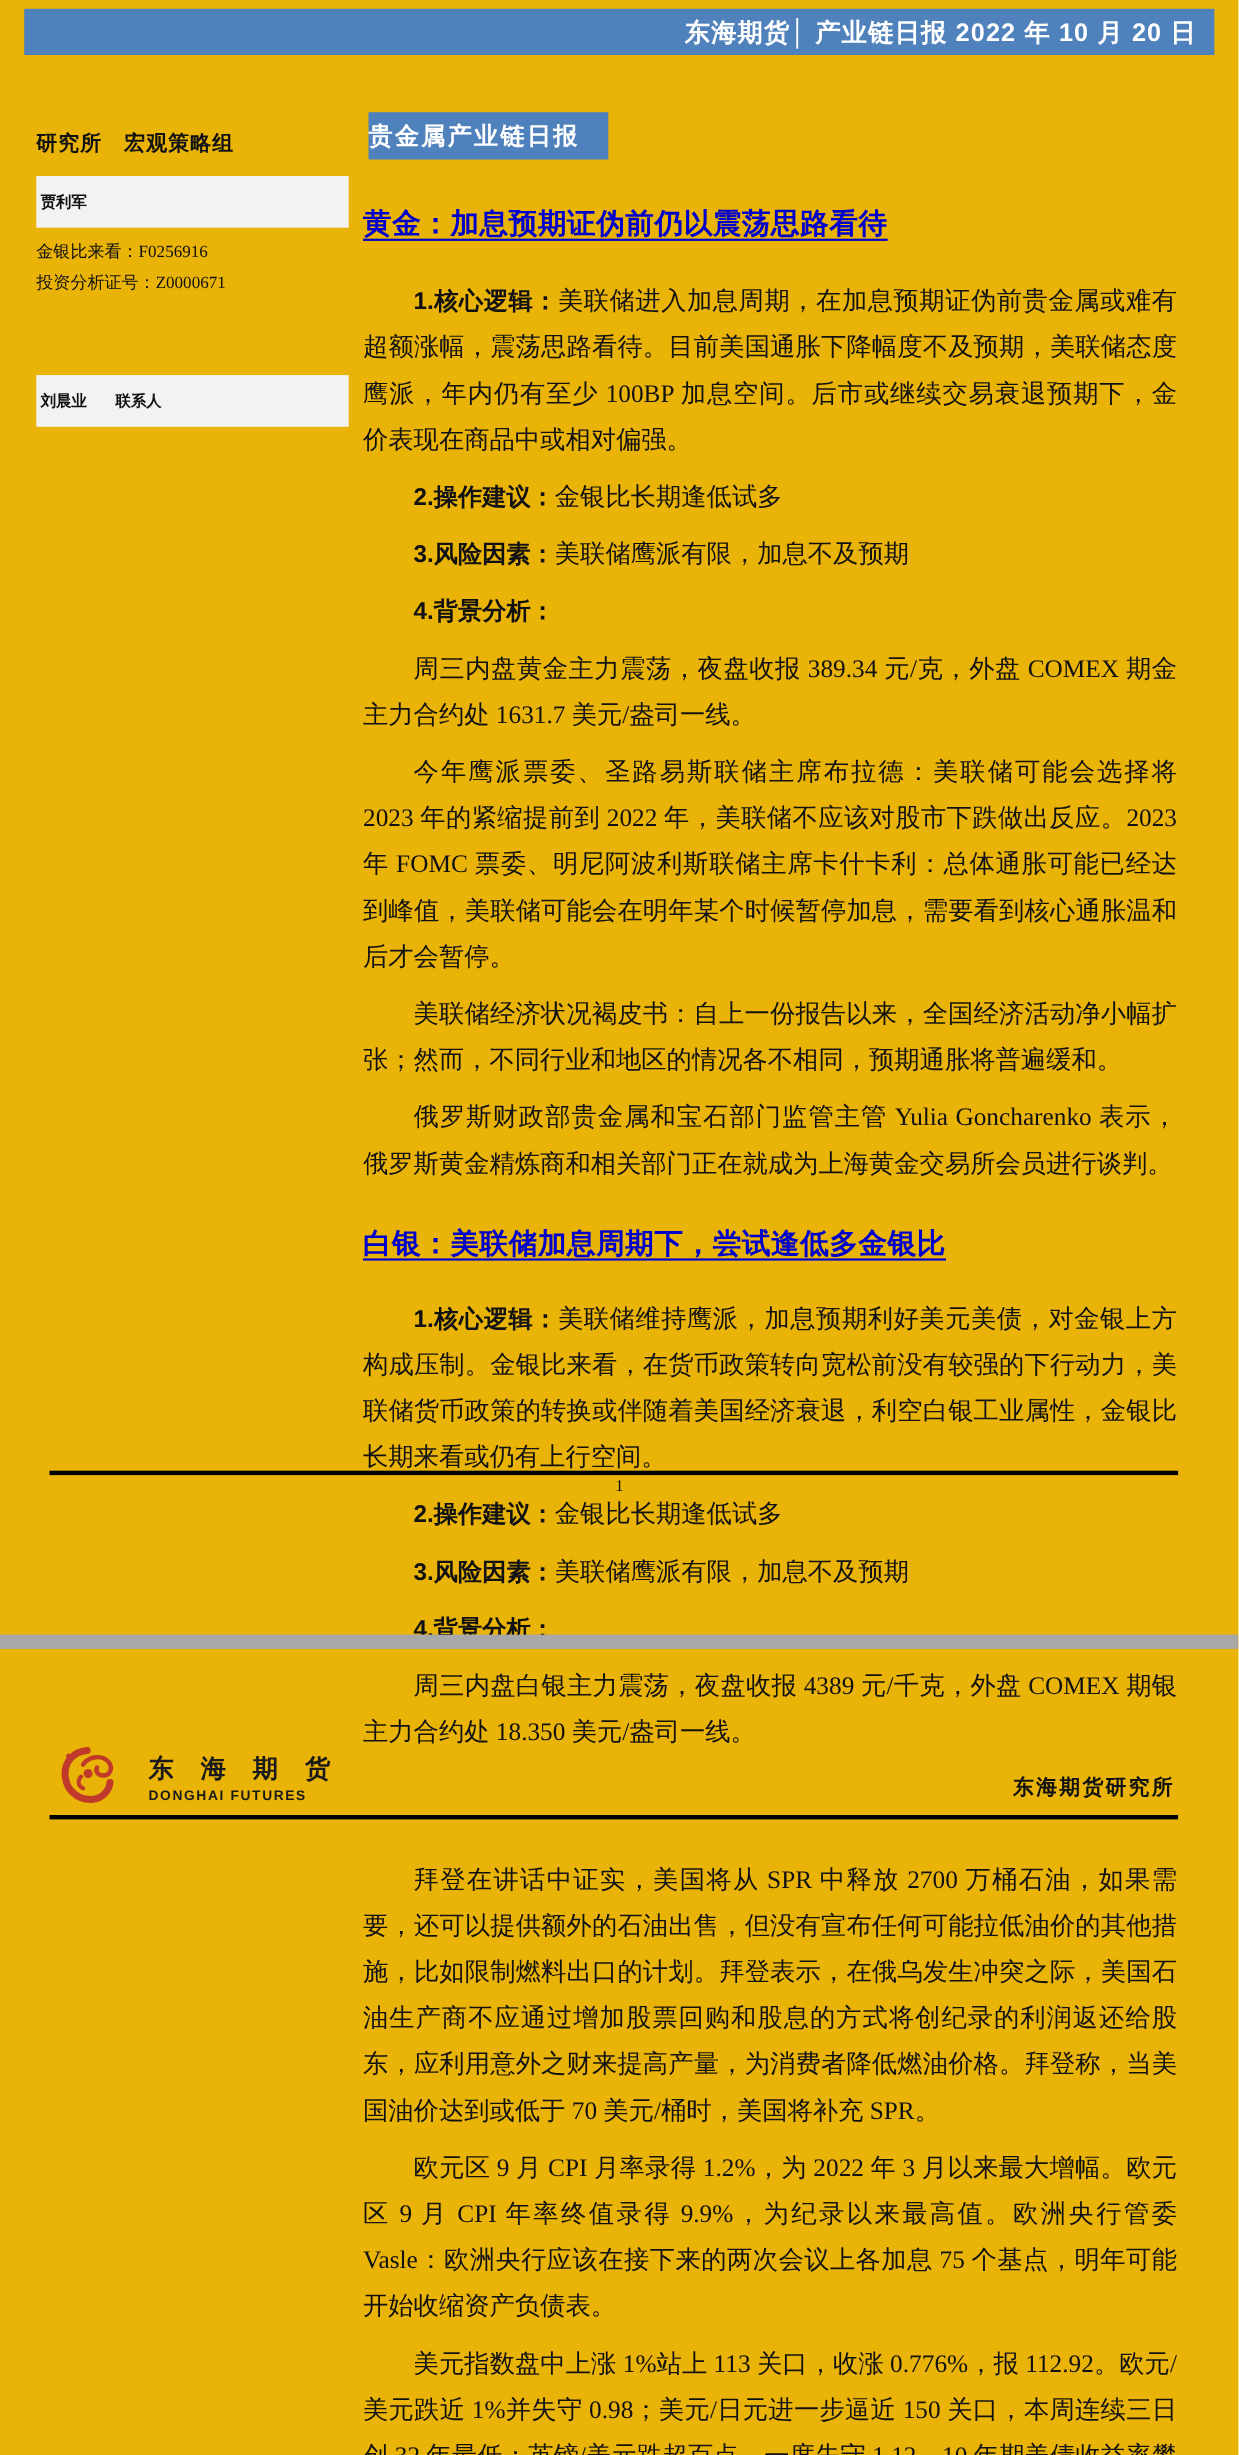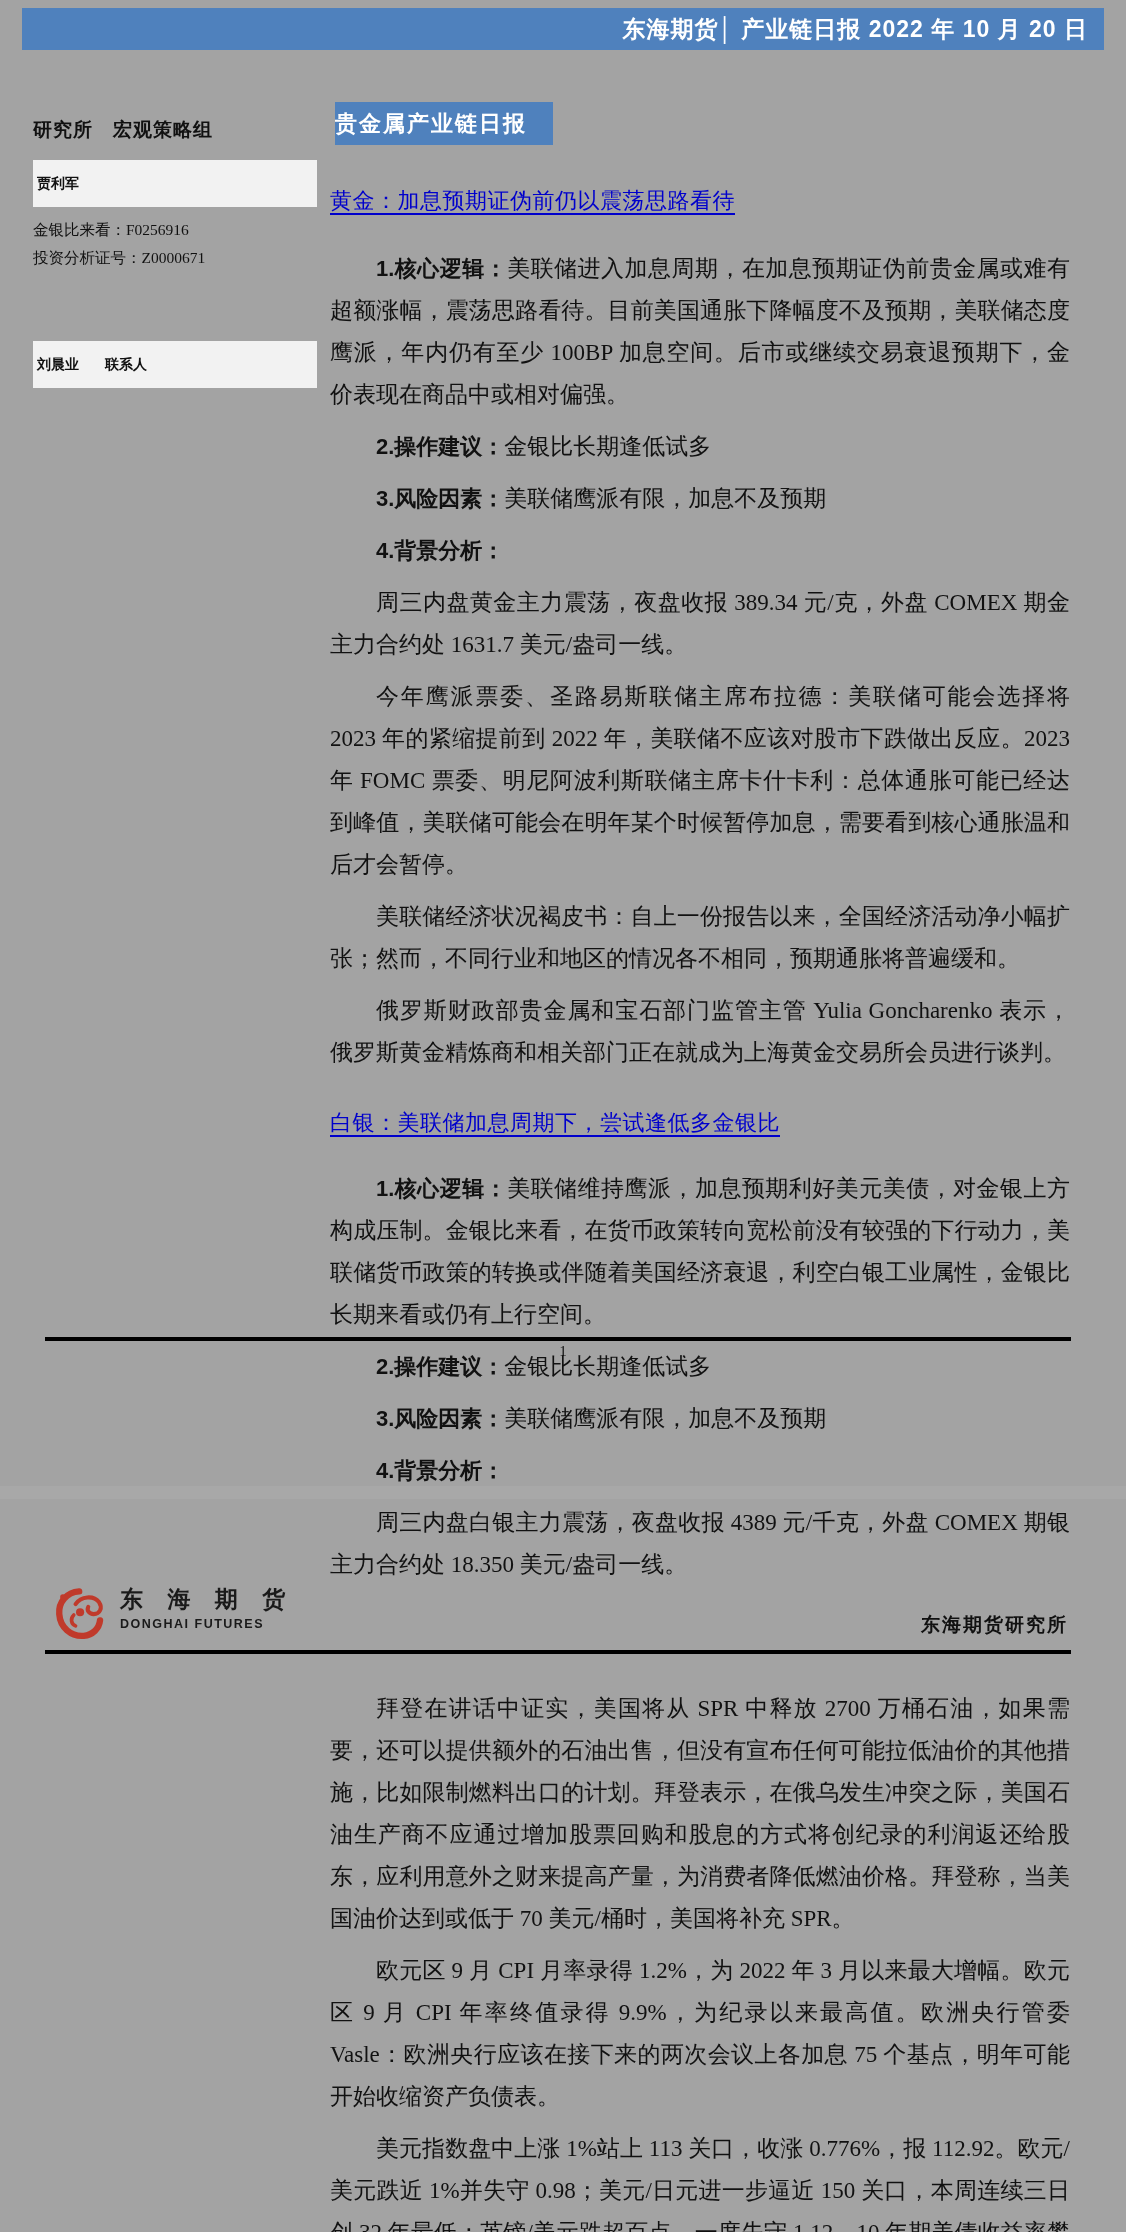--- a/index.html
+++ b/index.html
@@ -1,16 +1,16 @@
 <!DOCTYPE html>
 <html lang="zh"><head>
 <meta charset="utf-8">
 <style>
   html,body{margin:0;padding:0;background:#ffffff;}
-  #canvas{position:relative;width:1126px;height:2232px;background:#a3a3a3;overflow:hidden;
+  #canvas{position:relative;width:1126px;height:2232px;background:#eab308;overflow:hidden;
           font-family:"Liberation Serif","DejaVu Serif",serif;color:#111;}
 
   
   .top-bar{position:absolute;left:22px;top:8px;width:1082px;height:42px;background:#4F81BD;
            display:flex;align-items:center;justify-content:flex-end;padding-right:16px;box-sizing:border-box;}
   .top-bar span{color:#ffffff;font-weight:bold;font-size:23px;font-family:"Liberation Sans","DejaVu Sans",sans-serif;letter-spacing:1px;}
 
   
   .sidebar{position:absolute;left:33px;top:117px;width:284px;}
   .side-org{font-weight:bold;font-size:19px;letter-spacing:1px;}
@@ -18,36 +18,36 @@
   .band1{position:absolute;left:33px;top:160px;width:284px;box-sizing:border-box;}
   .certs{position:absolute;left:33px;top:216px;width:290px;font-size:15.5px;line-height:28px;}
   .band2{position:absolute;left:33px;top:341px;width:284px;box-sizing:border-box;display:flex;gap:26px;}
 
   
   .badge{position:absolute;left:335px;top:102px;width:218px;height:43px;background:#4F81BD;
          display:flex;align-items:center;}
   .badge span{color:#ffffff;font-weight:bold;font-size:22px;letter-spacing:2px;}
 
   .main-col{position:absolute;left:330px;top:186px;width:740px;}
-  .sec-heading{color:#0000CC;font-weight:normal;font-size:22px;text-decoration:underline;
+  .sec-heading{color:#0000CC;font-weight:bold;font-size:26px;text-decoration:underline;
                text-underline-offset:5px;margin:0 0 32px 0;letter-spacing:0.5px;cursor:pointer;}
   .sec-heading.silver{margin-top:34px;margin-bottom:30px;}
   .main-col p, .p2-body p{margin:0 0 10px 0;font-size:23px;line-height:42px;text-align:justify;
           text-indent:2em;letter-spacing:0;}
   .main-col p b, .p2-body p b{font-family:"Liberation Sans","DejaVu Sans",sans-serif;font-size:22px;}
 
   
   .foot-rule{position:absolute;left:45px;top:1337px;width:1026px;height:3.5px;background:#000;}
   .page-num{position:absolute;left:0;top:1343px;width:1126px;text-align:center;font-size:15px;}
 
   
   .page-divider{position:absolute;left:0;top:1486px;width:1126px;height:13px;background:#a8a8a8;}
 
   
-  .p2-logo{position:absolute;left:52px;top:1584px;display:flex;gap:10px;}
+  .p2-logo{position:absolute;left:52px;top:1584px;display:flex;align-items:center;gap:25px;}
   .p2-logo svg{display:block;}
   .logo-text .cn{font-weight:bold;font-size:23px;letter-spacing:9px;color:#1a1a1a;
                  font-family:"Liberation Sans","DejaVu Sans",sans-serif;white-space:nowrap;}
   .logo-text .en{font-weight:bold;font-size:12.5px;letter-spacing:1.5px;color:#1a1a1a;margin-top:2px;
                  font-family:"Liberation Sans","DejaVu Sans",sans-serif;white-space:nowrap;}
   .p2-right{position:absolute;right:58px;top:1612px;font-weight:bold;font-size:19px;letter-spacing:2px;}
   .p2-rule{position:absolute;left:45px;top:1650px;width:1026px;height:4px;background:#000;}
   .p2-body{position:absolute;left:330px;top:1688px;width:740px;}
 </style>
 </head>

